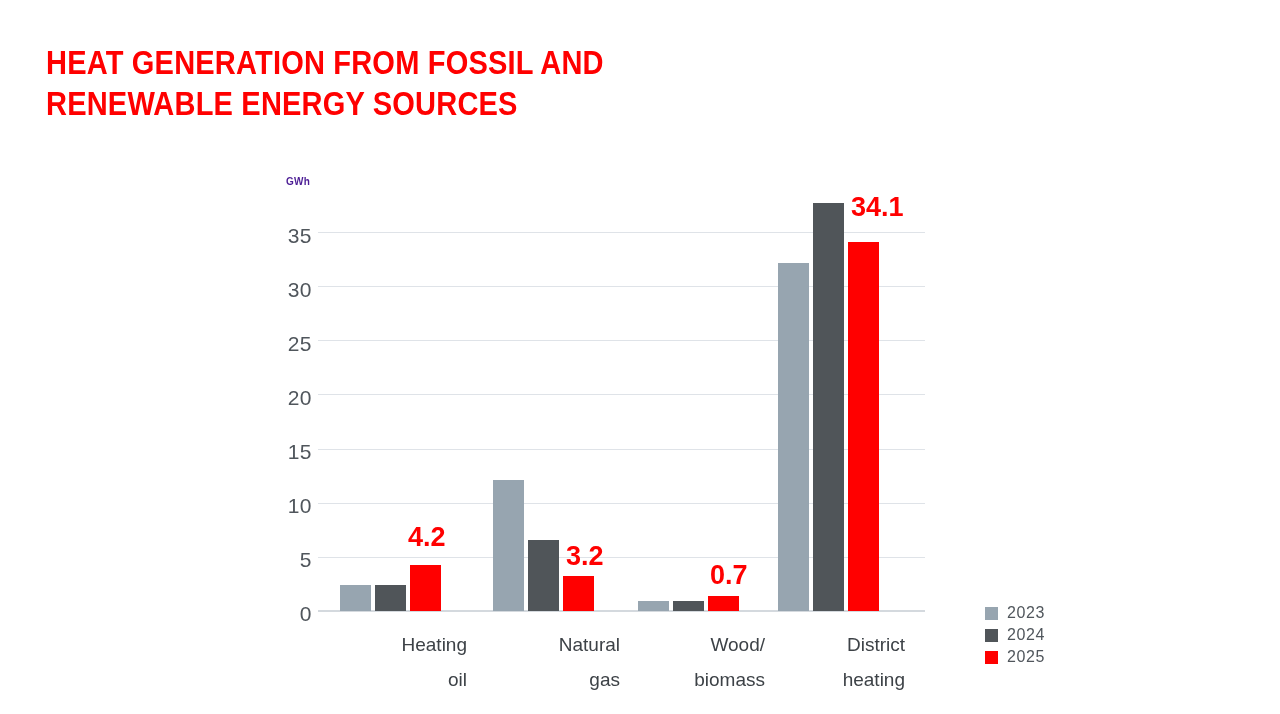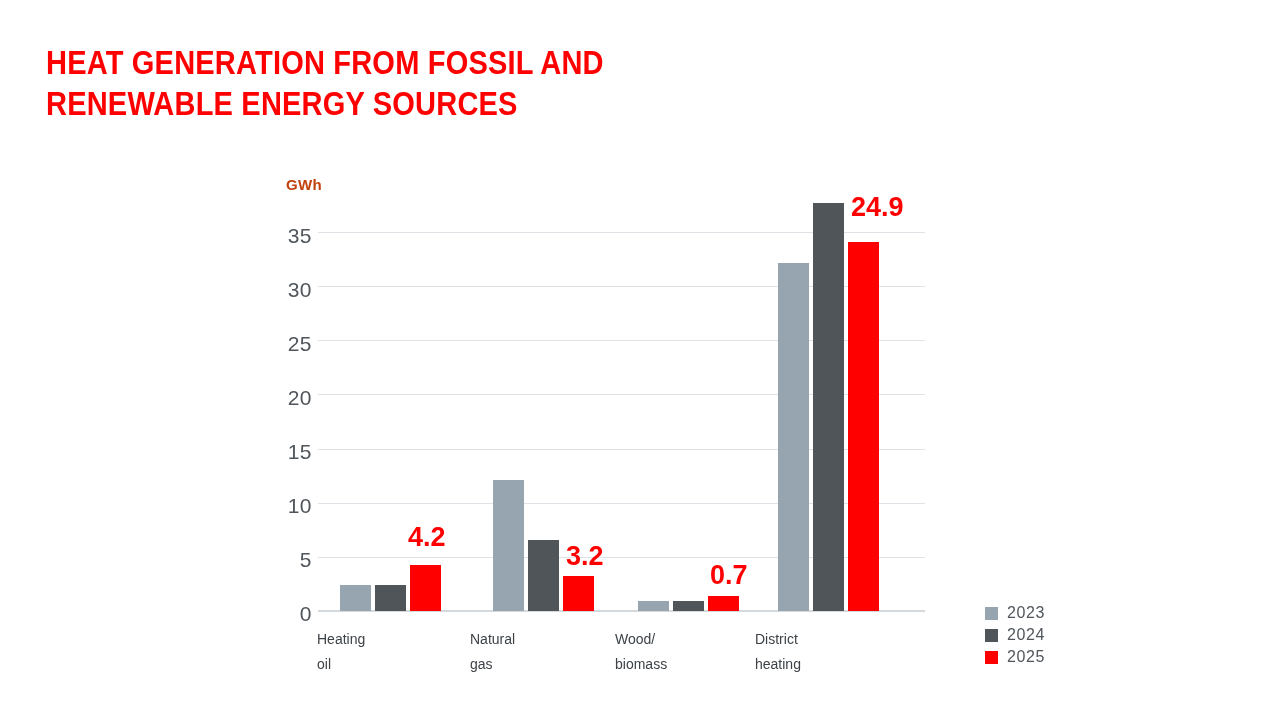--- a/index.html
+++ b/index.html
@@ -69,23 +69,23 @@
     text-align: right;
     font-size: 21px;
     color: #50565c;
     letter-spacing: 0.5px;
   }
 
   #unit-label {
     position: absolute;
     left: 286px;
     top: 176px;
-    font-size: 15px;
+    font-size: 10px;
     font-weight: bold;
-    color: #c2410c;
+    color: #4c1d95;
     letter-spacing: 0.3px;
   }
 
   
   .bar {
     position: absolute;
     bottom: 0;
   }
   .bar.s2023 { background: #97a5b0; }
   .bar.s2024 { background: #505559; }
@@ -98,23 +98,23 @@
     font-size: 27px;
     font-weight: bold;
     letter-spacing: 0px;
     white-space: nowrap;
   }
 
   
   .cat-label {
     position: absolute;
     width: 150px;
-    text-align: left;
-    font-size: 14px;
-    line-height: 25px;
+    text-align: right;
+    font-size: 19px;
+    line-height: 35px;
     color: #3d4247;
     white-space: pre-line;
   }
 
   
   #legend {
     position: absolute;
     left: 956px;
     top: 602px;
   }
@@ -179,21 +179,21 @@
     <div class="bar s2025" style="left:390px; width:31px; height:15px;"></div>
 
     <div class="bar s2023" style="left:460px; width:31px; height:348px;"></div>
     <div class="bar s2024" style="left:495px; width:31px; height:408px;"></div>
     <div class="bar s2025" style="left:530px; width:31px; height:369px;"></div>
   </div>
 
   <div class="value-label" style="left:408px; top:522px;text-align:center;">4.2</div>
   <div class="value-label" style="left:566px; top:541px;">3.2</div>
   <div class="value-label" style="left:710px; top:560px;">0.7</div>
-  <div class="value-label" style="left:851px; top:192px;">24.9</div>
+  <div class="value-label" style="left:851px; top:192px;">34.1</div>
 
   <div class="cat-label" style="left:317px; top:627px;">Heating
 oil</div>
   <div class="cat-label" style="left:615px; top:627px;">Wood/
 biomass</div>
   <div class="cat-label" style="left:470px; top:627px;">Natural
 gas</div>
   <div class="cat-label" style="left:755px; top:627px;">District
 heating</div>
 

